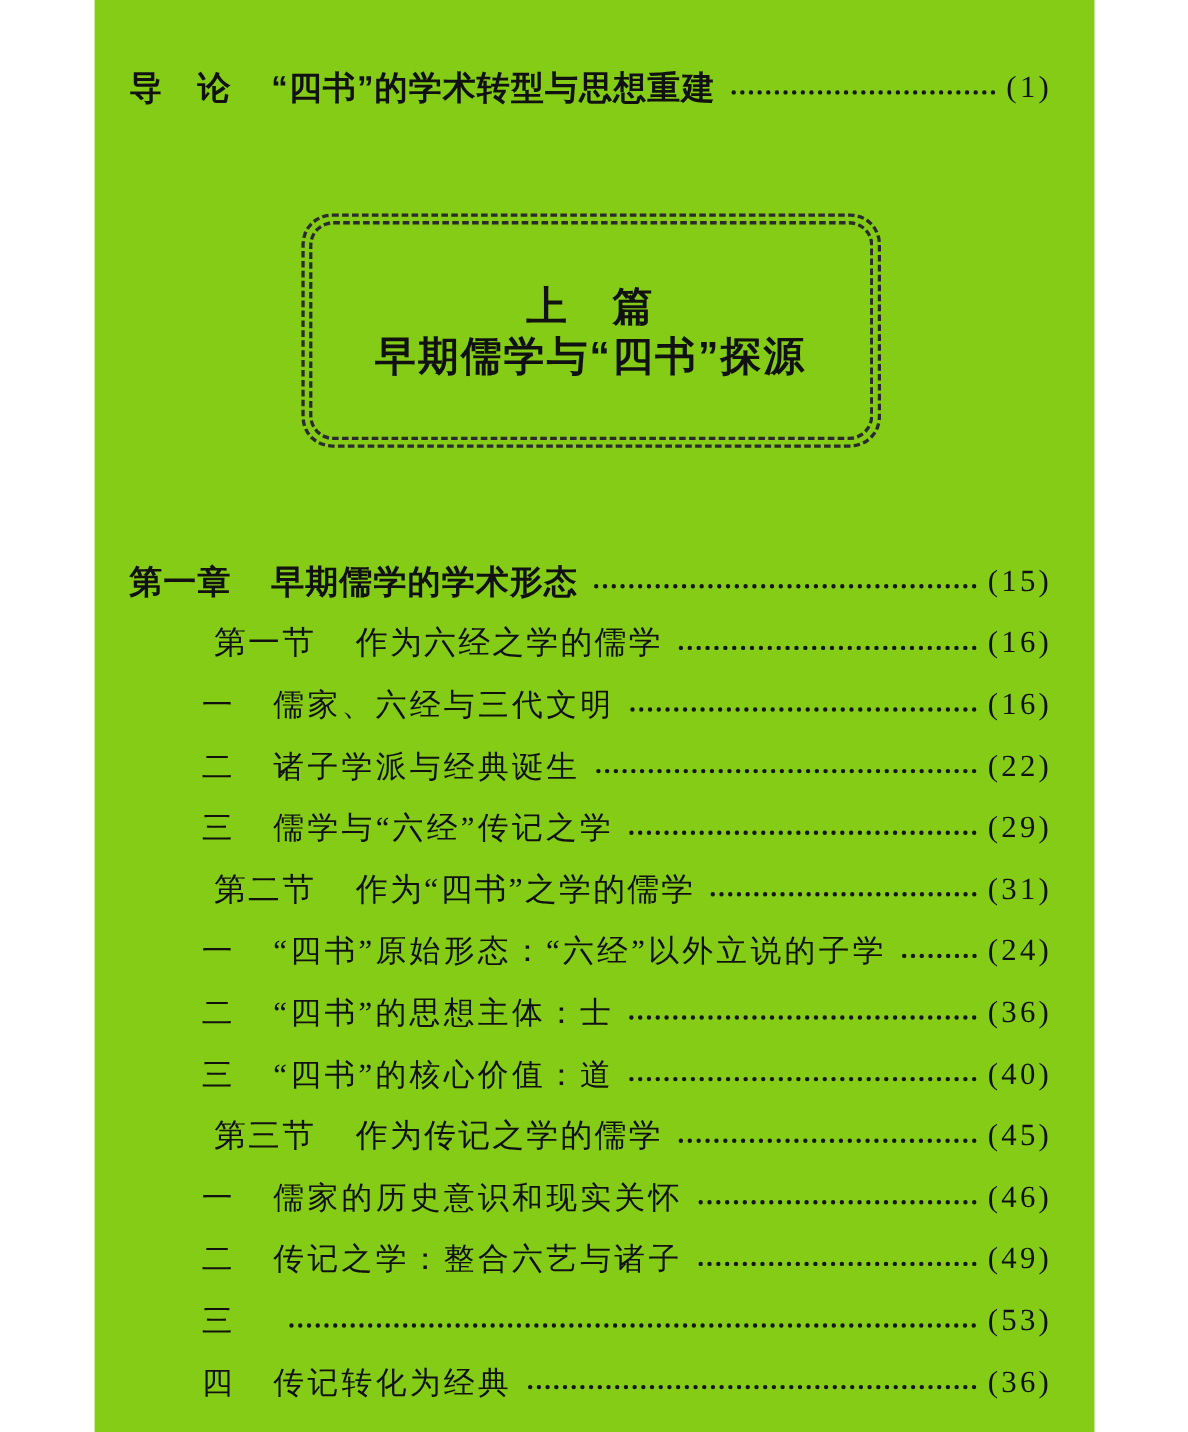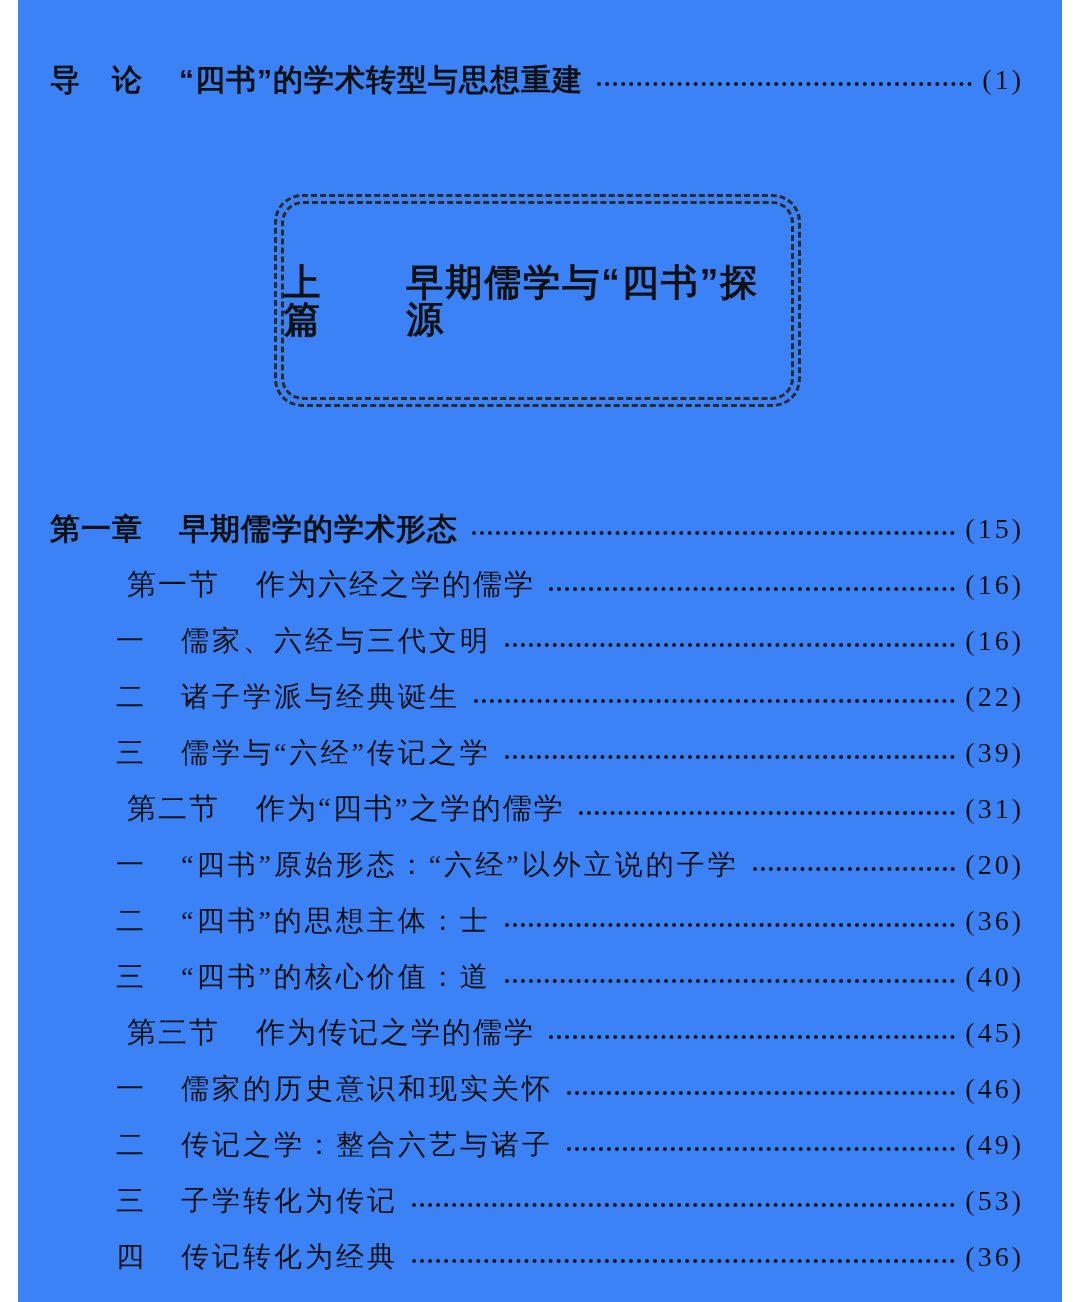--- a/index.html
+++ b/index.html
@@ -2,29 +2,30 @@
 <html lang="zh"><head>
 <meta charset="utf-8">
 <style>
   html, body {
     margin: 0;
     padding: 0;
     background: #ffffff;
   }
   .page {
     position: relative;
-    width: 1044px;
+    width: 909px;
     height: 1302px;
     margin: 0 auto;
-    background: #3b82f6;
+    background: #84cc16;
     box-sizing: border-box;
     padding: 52px 38px 0 32px;
     color: #111111;
     overflow: hidden;
     font-family: "Liberation Serif", "DejaVu Serif", serif;
+    text-align: right;
   }
 
   
   .toc-row {
     display: flex;
     align-items: center;
     height: 56px;
     white-space: nowrap;
   }
   .entry-text {
@@ -85,21 +86,21 @@
     border-radius: 28px;
     padding: 4px;
   }
   .part-box-inner {
     box-sizing: border-box;
     width: 513px;
     height: 199px;
     border: 3px dashed #2b2b2b;
     border-radius: 22px;
     display: flex;
-    flex-direction: row;
+    flex-direction: column;
     justify-content: center;
     align-items: center;
     gap: 8px;
   }
   .part-line {
     font-family: "Liberation Sans", "DejaVu Sans", sans-serif;
     font-weight: 700;
     font-size: 37px;
     letter-spacing: 2px;
     color: #111111;
@@ -167,39 +168,39 @@
       <span class="leader"></span>
       <span class="page-num">(22)</span>
     </div>
 
     <div class="toc-row level-2">
       <span class="entry-text">
         <span class="entry-label">三</span>
         <span class="entry-title">儒学与“六经”传记之学</span>
       </span>
       <span class="leader"></span>
-      <span class="page-num">(39)</span>
+      <span class="page-num">(29)</span>
     </div>
 
     <div class="toc-row level-1">
       <span class="entry-text">
         <span class="entry-label">第二节</span>
         <span class="entry-title">作为“四书”之学的儒学</span>
       </span>
       <span class="leader"></span>
       <span class="page-num">(31)</span>
     </div>
 
     <div class="toc-row level-2">
       <span class="entry-text">
         <span class="entry-label">一</span>
         <span class="entry-title">“四书”原始形态：“六经”以外立说的子学</span>
       </span>
       <span class="leader"></span>
-      <span class="page-num">(20)</span>
+      <span class="page-num">(24)</span>
     </div>
 
     <div class="toc-row level-2">
       <span class="entry-text">
         <span class="entry-label">二</span>
         <span class="entry-title">“四书”的思想主体：士</span>
       </span>
       <span class="leader"></span>
       <span class="page-num">(36)</span>
     </div>
@@ -236,21 +237,20 @@
         <span class="entry-label">二</span>
         <span class="entry-title">传记之学：整合六艺与诸子</span>
       </span>
       <span class="leader"></span>
       <span class="page-num">(49)</span>
     </div>
 
     <div class="toc-row level-2">
       <span class="entry-text">
         <span class="entry-label">三</span>
-        <span class="entry-title">子学转化为传记</span>
       </span>
       <span class="leader"></span>
       <span class="page-num">(53)</span>
     </div>
 
     <div class="toc-row level-2">
       <span class="entry-text">
         <span class="entry-label">四</span>
         <span class="entry-title">传记转化为经典</span>
       </span>

